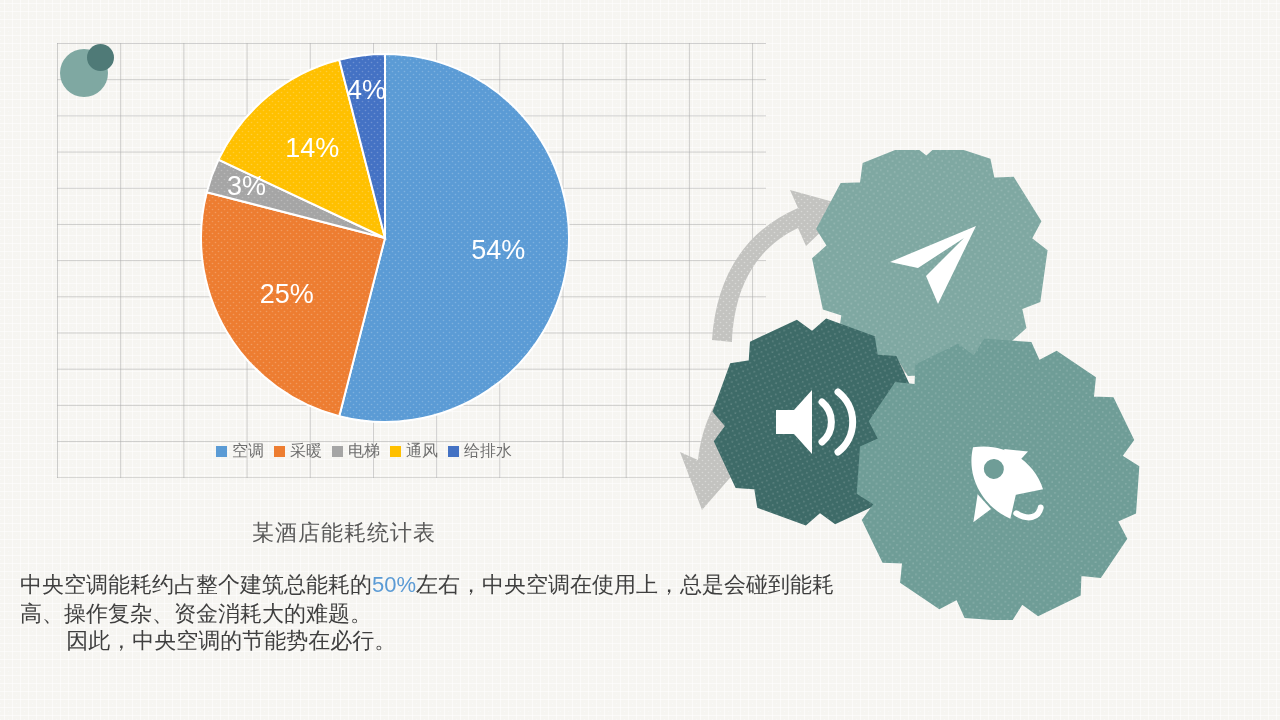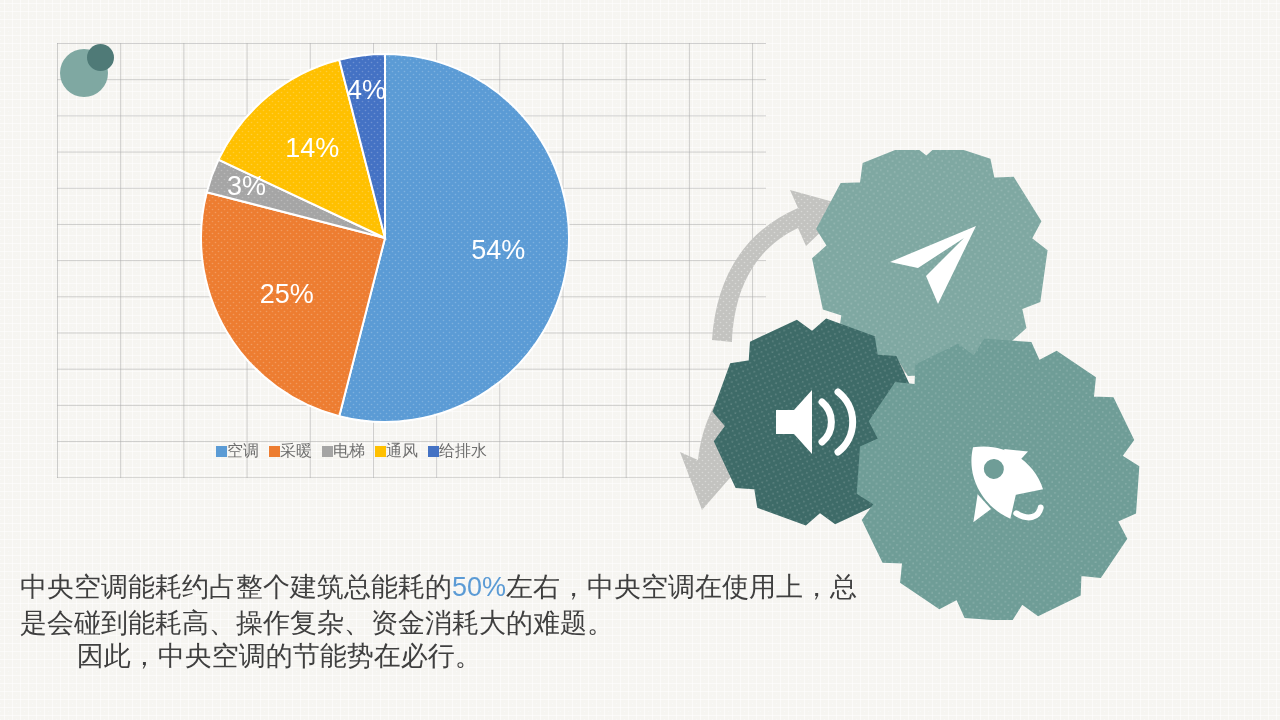--- a/index.html
+++ b/index.html
@@ -87,20 +87,21 @@
     top: 441px;
     display: flex;
     align-items: center;
     gap: 10px;
     font-size: 16px;
     color: #6f6f6f;
   }
   .legend-item {
     display: flex;
     align-items: center;
+    gap: 5px;
     white-space: nowrap;
   }
   .legend-swatch {
     width: 11px;
     height: 11px;
     display: inline-block;
   }
   .legend-label {
     font-family: "Liberation Sans", "DejaVu Sans", sans-serif;
     font-size: 16px;
@@ -116,21 +117,21 @@
     color: #595959;
     letter-spacing: 1px;
   }
 
   
   #body-text {
     position: absolute;
     left: 20px;
     top: 570px;
     width: 850px;
-    font-size: 27px;
+    font-size: 22px;
     line-height: 1.32;
     color: #3f3f3f;
   }
   #body-text .hl { color: #5b9bd5; }
   #body-text .indent { display: block; text-indent: 2.1em; font-family: Liberation Mono, monospace; }
 
   
   #gear-graphics {
     position: absolute;
     left: 680px;
@@ -199,20 +200,21 @@
       <div class="legend-item">
         <span class="legend-swatch" style="background: rgb(255, 192, 0);"></span>
         <span class="legend-label">通风</span>
       </div>
       <div class="legend-item">
         <span class="legend-swatch" style="background: rgb(68, 114, 196);"></span>
         <span class="legend-label">给排水</span>
       </div>
     </div>
 
+  <div id="chart-caption">某酒店能耗统计表</div>
 
   <div id="body-text">
     <span>中央空调能耗约占整个建筑总能耗的</span><span class="hl">50%</span><span>左右，中央空调在使用上，总是会碰到能耗高、操作复杂、资金消耗大的难题。</span>
     <span class="indent">因此，中央空调的节能势在必行。</span>
   </div>
 
   <div id="gear-graphics">
     <svg id="gear-svg" width="600" height="470" viewBox="0 0 600 470" aria-hidden="true">
       <defs>
         <pattern id="gdots" width="7" height="7" patternUnits="userSpaceOnUse">

